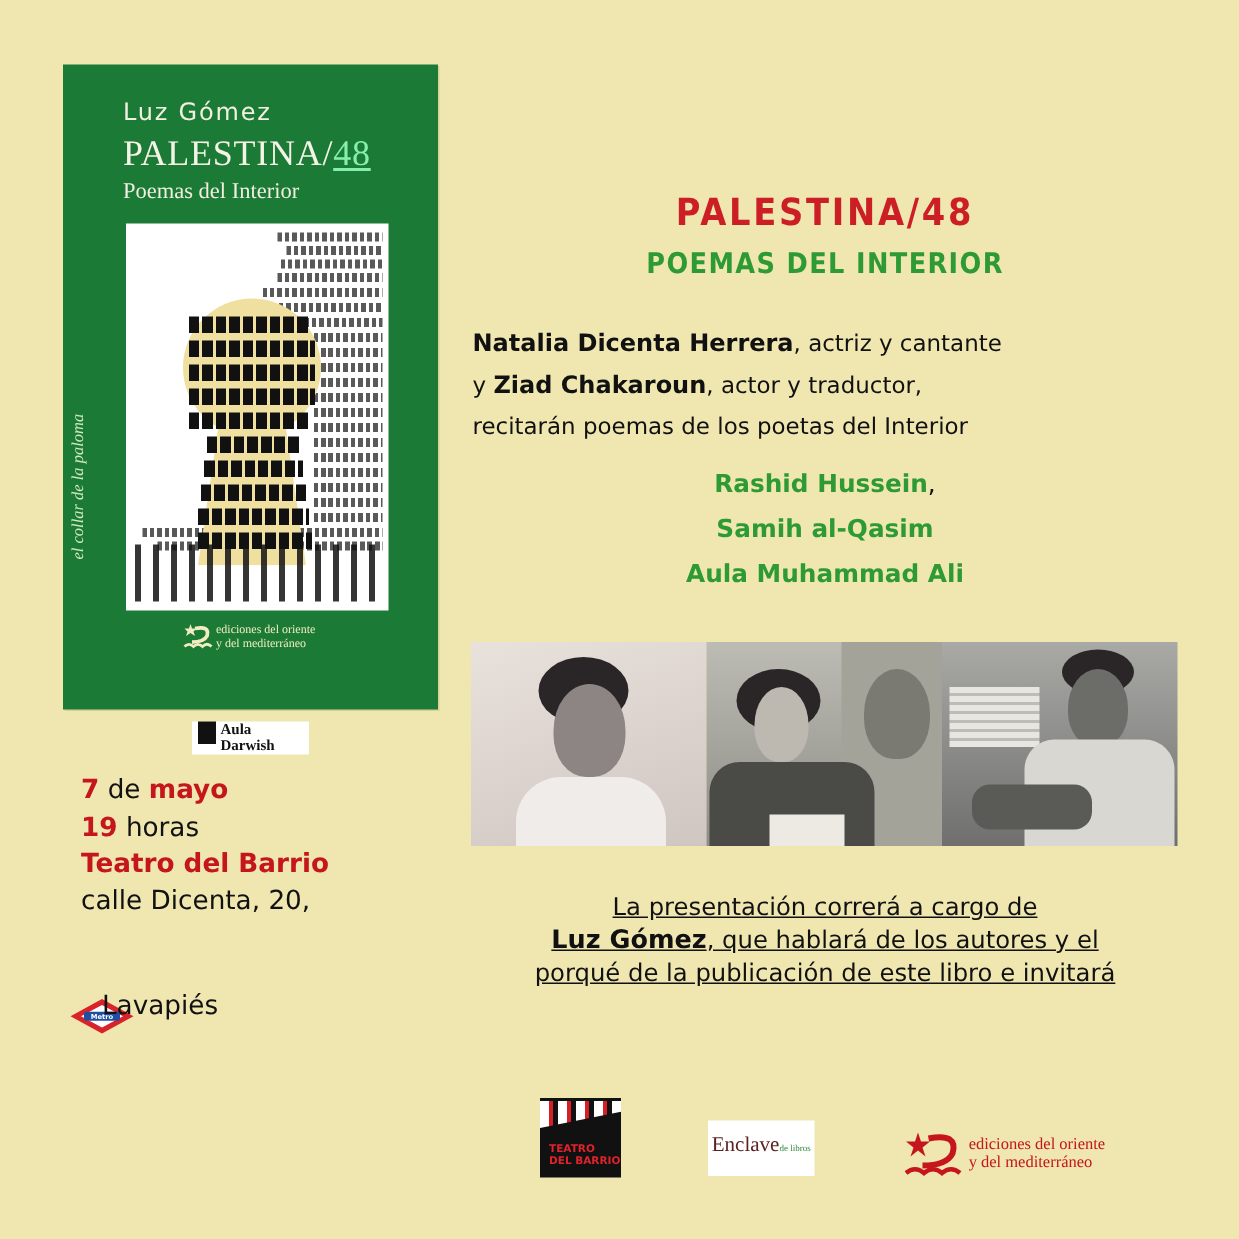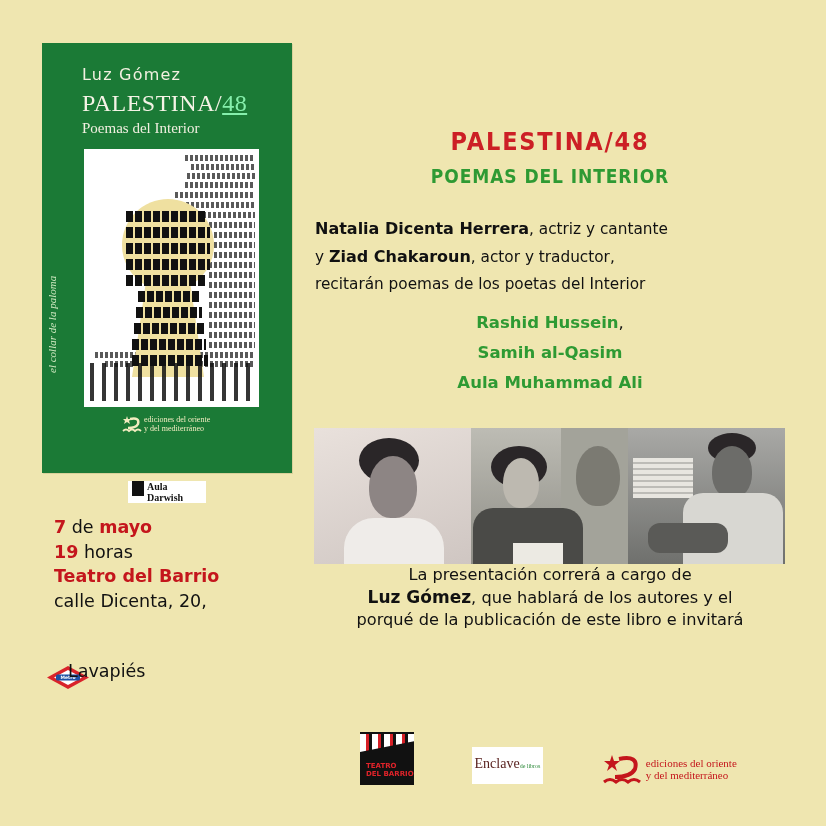--- a/index.html
+++ b/index.html
@@ -48,21 +48,21 @@
   .poets { left:314px; top:308px; width:472px; text-align:center; color:#2e9a33; font-weight:bold; font-size:16.5px; line-height:30px; }
   .poets .comma { color:#111; font-weight:normal; }
   .photos { left:314px; top:428px; width:471px; height:136px; display:flex; }
   .photo { flex:1; height:100%; position:relative; overflow:hidden; }
   .p1 { background:linear-gradient(160deg,#e9e1dc,#cfc6c2); }
   .p2 { background:linear-gradient(180deg,#bdbcb4,#8e8d86); }
   .p3 { background:linear-gradient(180deg,#a9a9a6,#6f706d); }
   .face { position:absolute; border-radius:50% 50% 45% 45%; }
   .hair { position:absolute; border-radius:50%; background:#2a2628; }
   .body { position:absolute; }
-  .closing { left:314px; top:564px; width:472px; text-align:center; font-size:16.2px; line-height:22px; }
+  .closing { left:314px; top:594px; width:472px; text-align:center; font-size:16.2px; line-height:22px;text-decoration:underline; }
   .closing b { font-size:17px; }
   
   .teatro { left:360px; top:732px; width:54px; height:53px; background:#111; overflow:hidden; }
   .flags { position:absolute; left:0; top:2px; width:54px; height:18px;
            background:repeating-linear-gradient(90deg,#fff 0 6px,#d61f26 6px 9px,#111 9px 12px); clip-path:polygon(0 0,100% 0,100% 40%,0 100%); }
   .teatro-txt { position:absolute; left:6px; top:30px; color:#e0232a; font-size:7px; font-weight:bold; line-height:8px; }
   .enclave { left:472px; top:747px; width:71px; height:37px; background:#fff; font-family:"Liberation Serif", serif;
              color:#5a2320; font-size:14px; text-align:center; line-height:34px; }
   .enclave small { font-size:6px; color:#2d8a3a; }
   .edic { left:603px; top:753px; color:#c4161c; font-family:"Liberation Serif", serif; font-size:11px; line-height:12px; }

